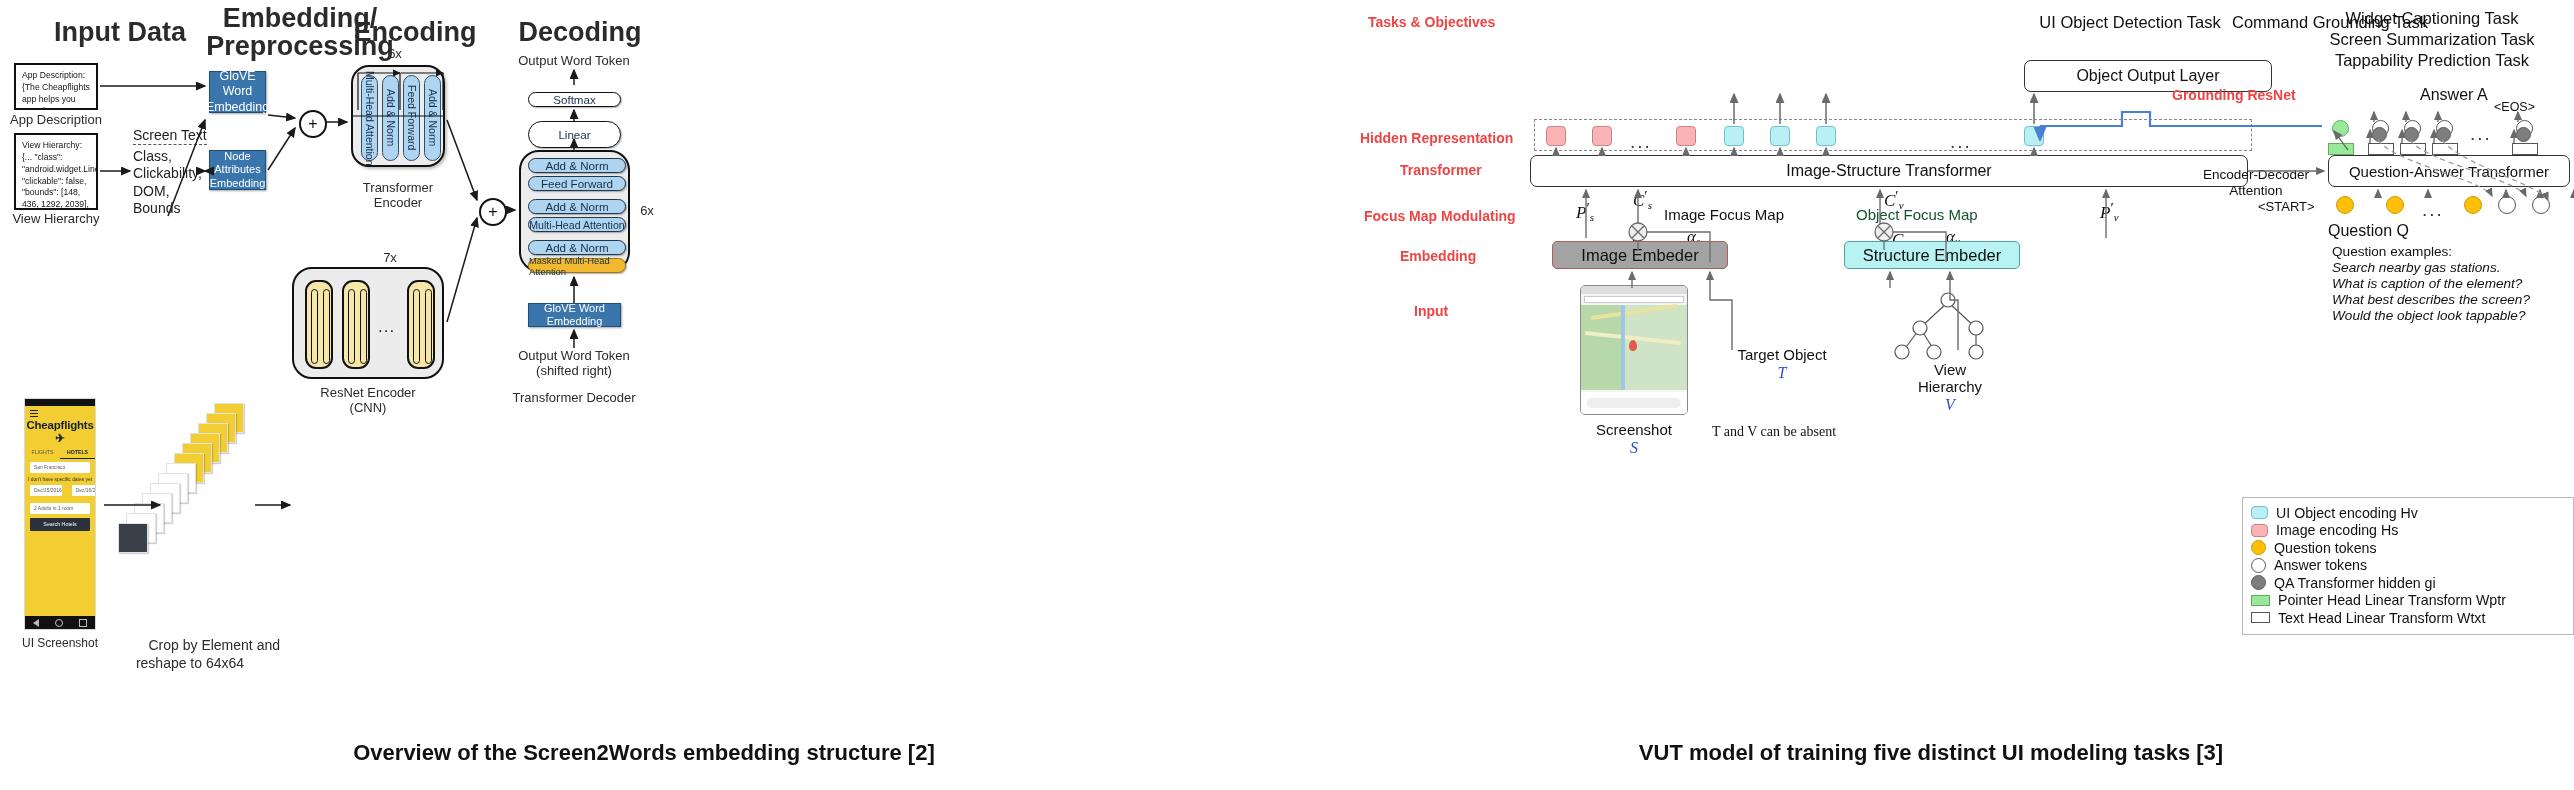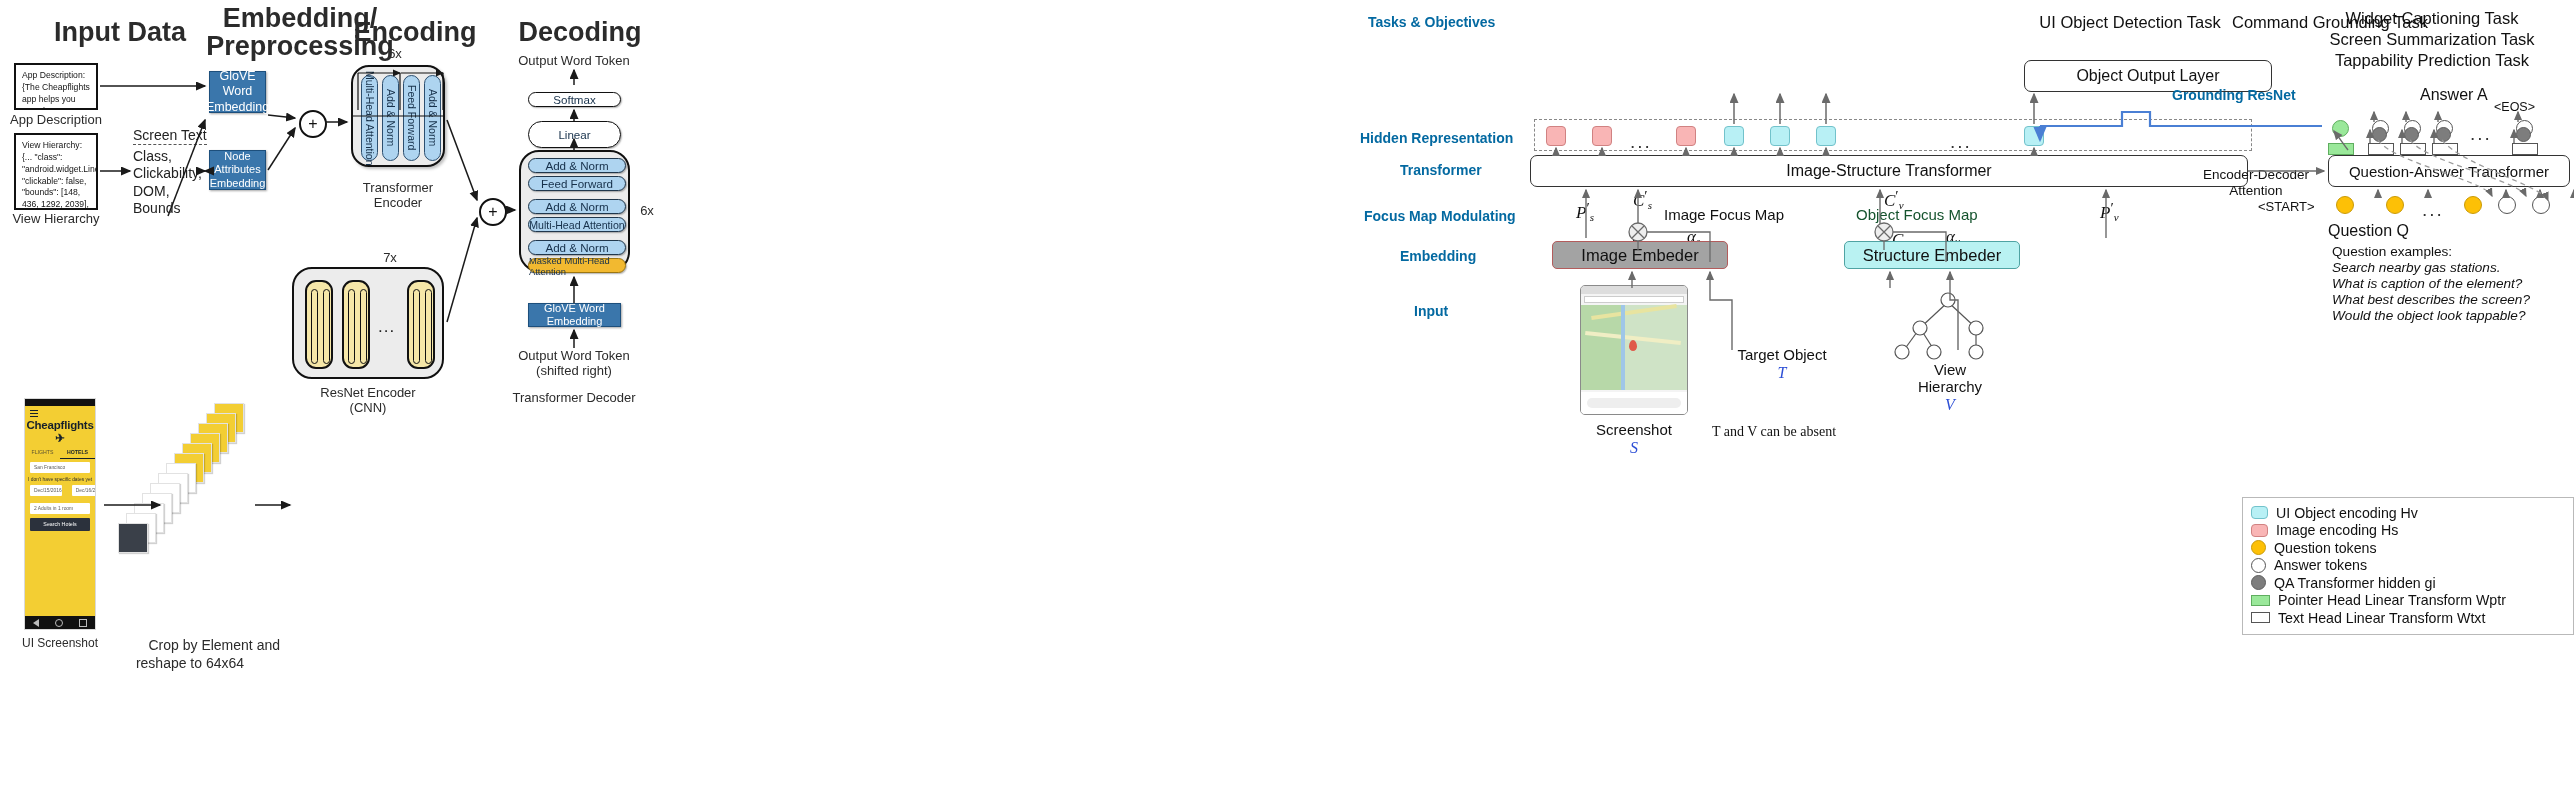--- a/index.html
+++ b/index.html
@@ -50,21 +50,21 @@
   .field{background:#fff;margin:3.4px 5px;height:11px;border-radius:1px;display:flex;align-items:center;
          padding-left:4px;font-size:4.9px;color:#5a5a5a;}
   .chk{font-size:4.9px;color:#2d2d2d;text-align:center;margin-top:3px;}
   .srch{background:#2b313c;color:#fff;font-size:5.3px;margin:4px 5px;height:13px;border-radius:1px;
         display:flex;align-items:center;justify-content:center;}
   .crop{position:absolute;background:#f3ce33;border:1px solid #e2e2e2;box-shadow:1px 1px 1px rgba(0,0,0,.18);}
   .crop.w{background:#fff;}
   .crop.d{background:#3a4049;}
 
   
-  .rlabel{font-size:14px;font-weight:bold;color:#0369a1;}
+  .rlabel{font-size:14px;font-weight:bold;color:#ef4444;}
   .rtask{font-size:16.5px;color:#111;text-align:center;line-height:1.32;}
   .obox{border:1.6px solid #333;border-radius:7px;background:#fff;display:flex;align-items:center;
         justify-content:center;font-size:16px;color:#111;box-sizing:border-box;}
   .emb{border:1.6px solid #555;border-radius:5px;display:flex;align-items:center;justify-content:center;
        font-size:16.5px;color:#111;box-sizing:border-box;}
   .emb.pink{background:#a3a3a3;border-color:#b35c5c;}
   .emb.cyan{background:#b9f2f2;border-color:#4fa3a3;}
   .tok{position:absolute;border-radius:4px;box-sizing:border-box;}
   .tok.pink{background:#f9b5b5;border:1.2px solid #d08282;}
   .tok.cyan{background:#b8f0f5;border:1.2px solid #72c2cb;}
@@ -511,14 +511,16 @@
       <path d="M1130,140 C1146,162 1238,180 1246,196"></path>
       <path d="M1162,140 C1180,164 1262,186 1268,200"></path>
     </g>
 
     <g stroke="#6a6a6a" stroke-width="1.4" fill="none" marker-end="url(#ag)">
       <path d="M968,171 L1044,171"></path>
     </g>
   </svg>
 </div>
 
+<div class="abs figcap" style="left:0px;top:740px;width:1288px;">Overview of the Screen2Words embedding structure [2]</div>
+<div class="abs figcap" style="left:1288px;top:740px;width:1286px;">VUT model of training five distinct UI modeling tasks [3]</div>
 
 </div>
 
 </body></html>

